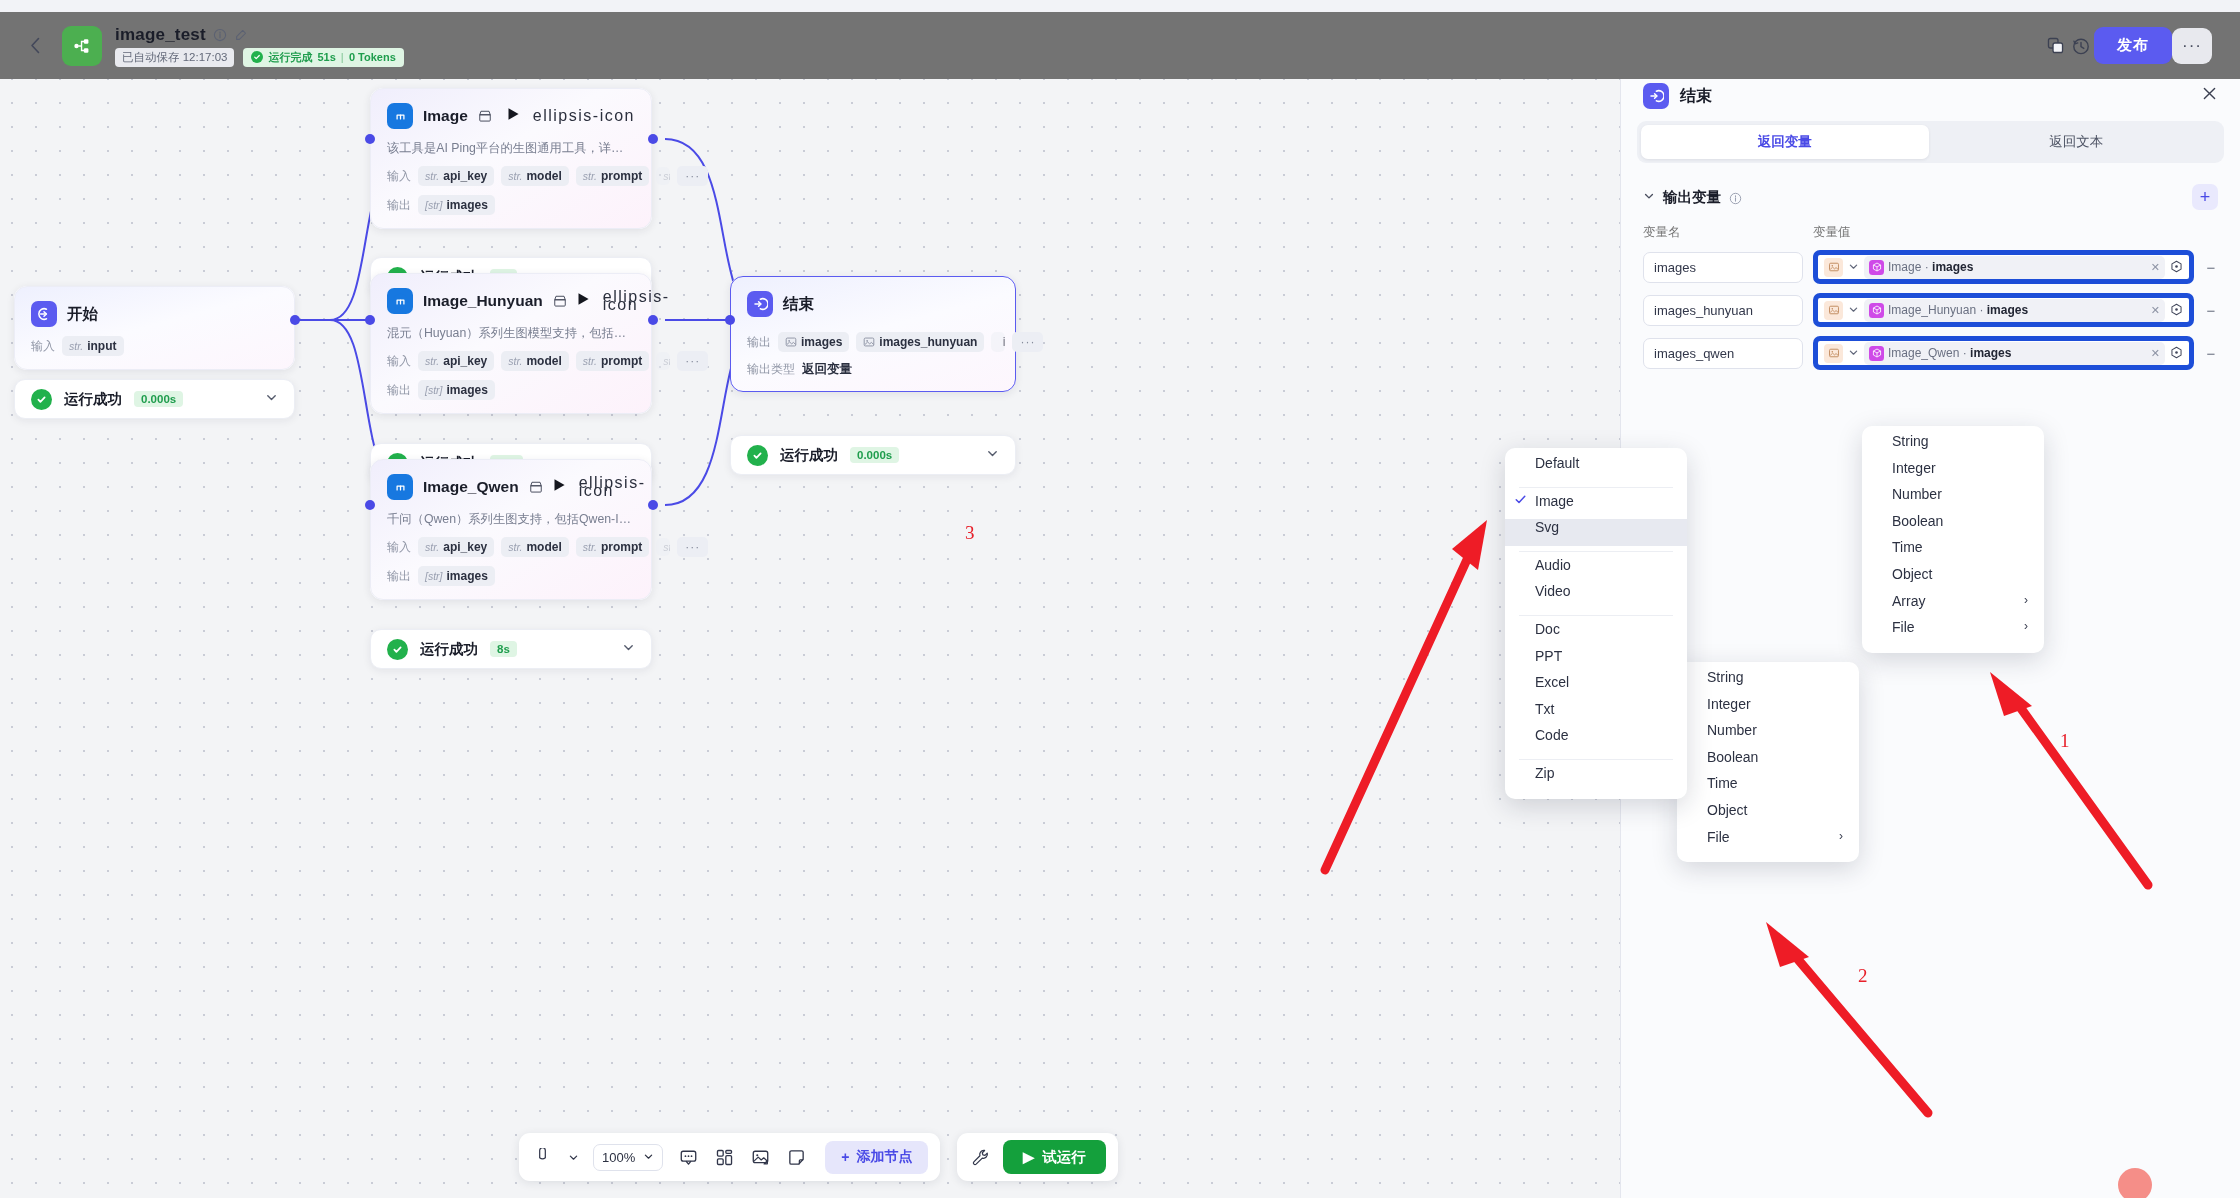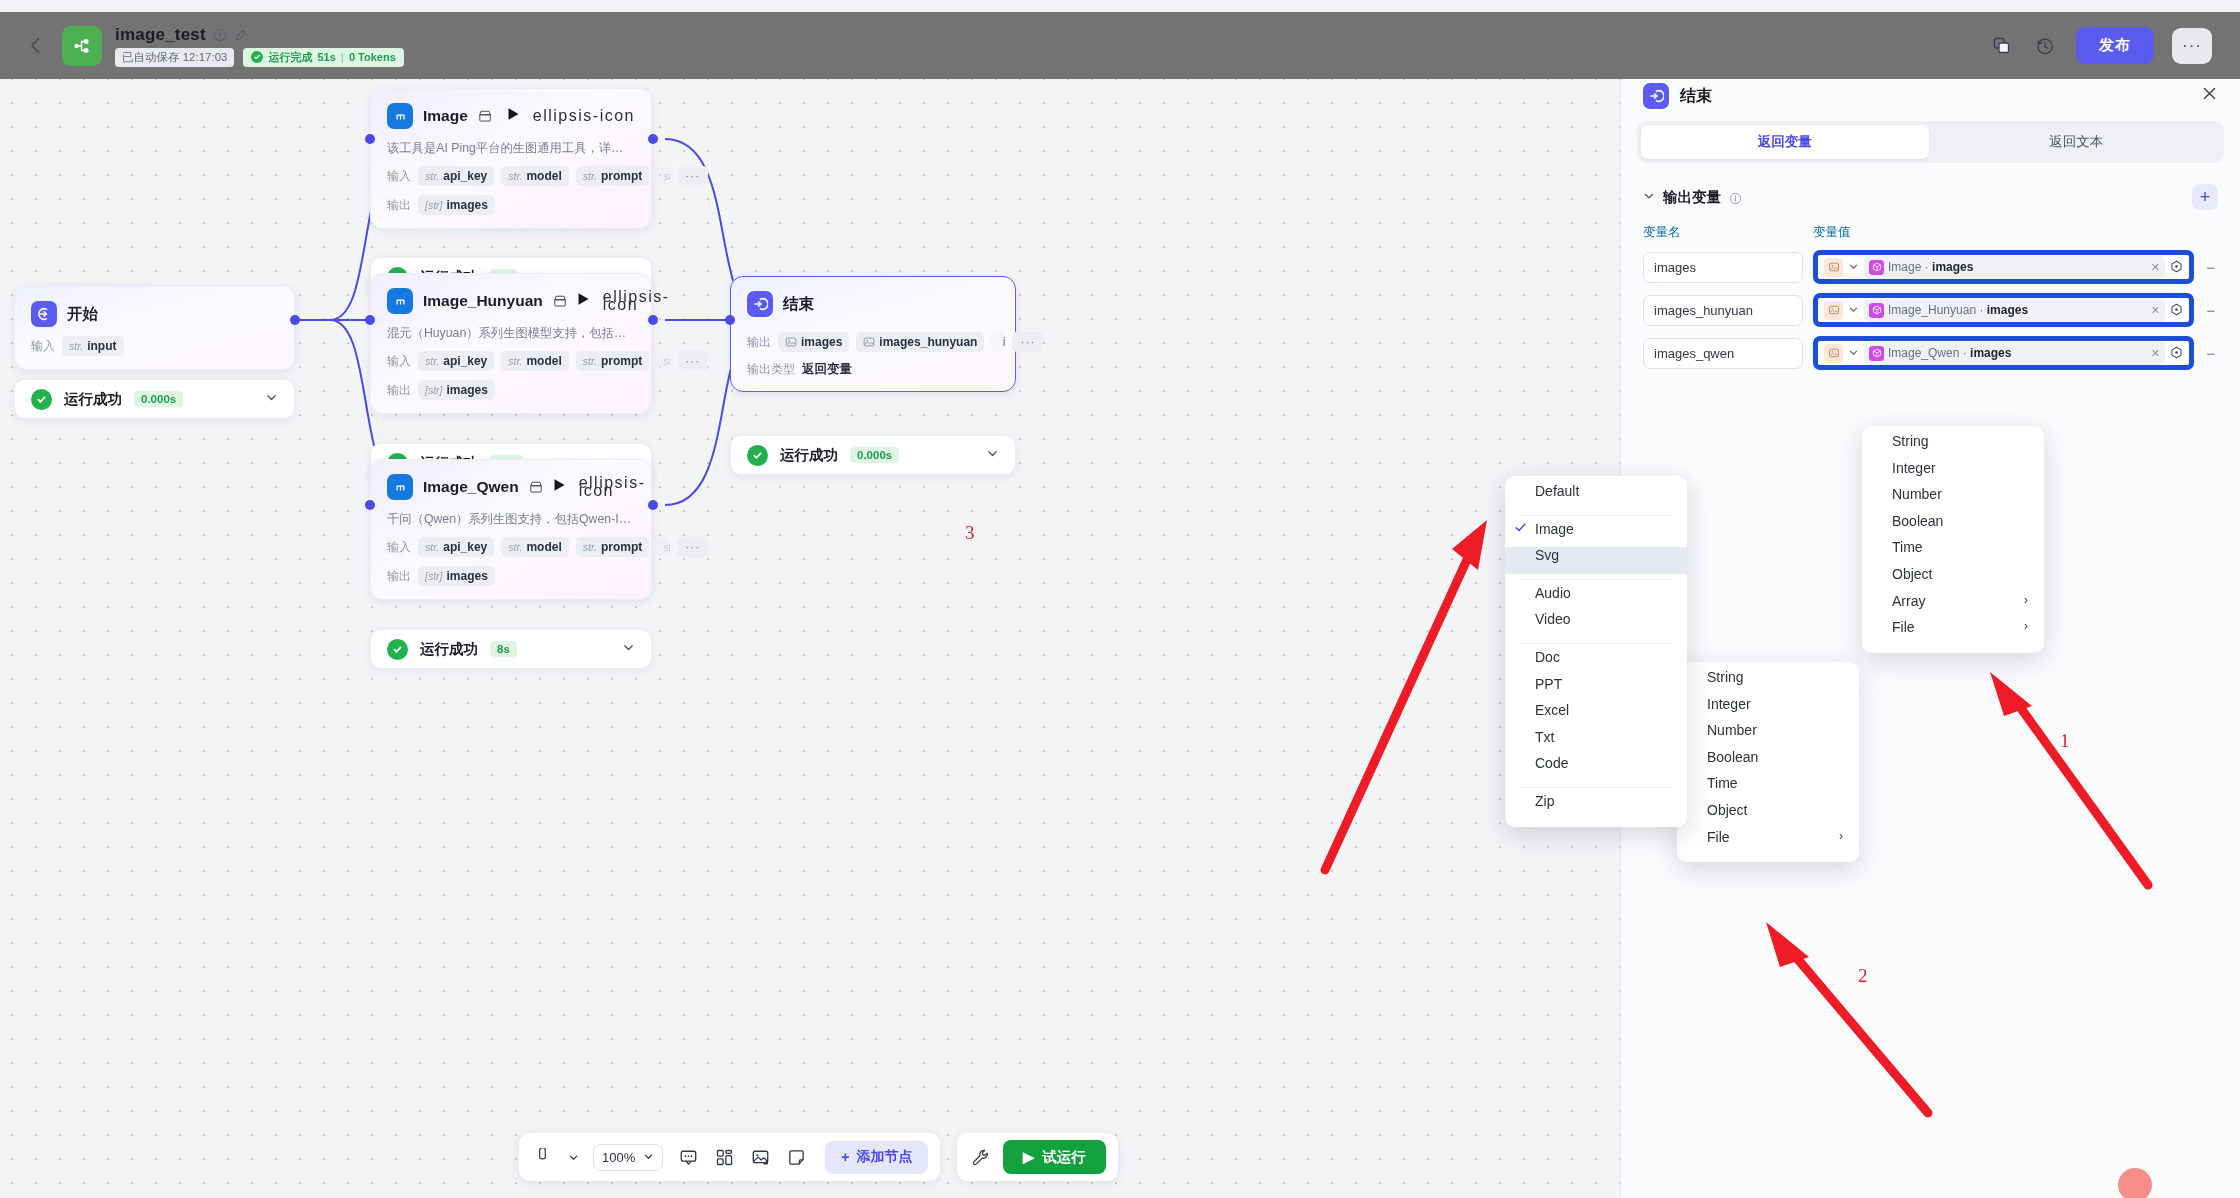--- a/index.html
+++ b/index.html
@@ -37,21 +37,21 @@
   }
   .run-chip{
     background:#dff5e4;color:#1f9d4d;font-size:11px;border-radius:4px;
     padding:2px 8px;display:flex;align-items:center;gap:5px;font-weight:600;white-space:nowrap;
   }
   .run-chip .ok{
     width:12px;height:12px;border-radius:50%;background:#22b14c;flex:none;
     display:flex;align-items:center;justify-content:center;
   }
   .divider-pipe{color:#9fd4ae;}
-  .topbar-right{margin-left:auto;display:flex;align-items:center;gap:18px;padding-right:6px;justify-content:center;}
+  .topbar-right{margin-left:auto;display:flex;align-items:center;padding-right:6px;justify-content:center;}
   .tb-icon{
     width:26px;height:26px;display:flex;align-items:center;justify-content:center;
     color:#3c4152;cursor:pointer;
   }
   .publish-btn{
     background:#5b5bf0;color:#fff;font-size:15px;font-weight:700;
     border-radius:9px;padding:9px 23px;cursor:pointer;letter-spacing:1px;
   }
   .more-btn{
     background:#e8e9ee;border-radius:9px;width:40px;height:36px;
@@ -152,21 +152,21 @@
   .tab{color:#4d5364;}
   .tab.active{background:#fff;color:#4a4ae6;font-weight:700;box-shadow:0 1px 3px rgba(40,45,70,.09);}
   .sec-head{display:flex;align-items:center;gap:8px;margin:21px 22px 0 22px;}
   .sec-chev{color:#4a4f60;font-size:12px;}
   .sec-title{font-size:14.5px;font-weight:700;color:#1a1d29;}
   .sec-info{width:13px;height:13px;color:#9aa0b1;}
   .sec-add{
     margin-left:auto;width:26px;height:26px;border-radius:7px;background:#e9e9fd;
     display:flex;align-items:center;justify-content:center;color:#4a4ae6;font-size:18px;cursor:pointer;
   }
-  .col-heads{display:flex;margin:14px 22px 0 22px;font-size:12.5px;color:#0369a1;}
+  .col-heads{display:flex;margin:14px 22px 0 22px;font-size:12.5px;color:#737373;}
   .col-heads .c1{width:170px;}
   .var-row{display:flex;align-items:center;gap:10px;margin:9px 22px 0 22px;}
   .var-name{
     width:160px;height:31px;border:1px solid #dfe2ec;border-radius:7px;background:#fff;
     font-size:13px;color:#32374a;padding:0 10px;display:flex;align-items:center;
   }
   .var-val{
     flex:1;height:31px;border:5px solid #1d4ed8;border-radius:7px;background:#fff;
     display:flex;align-items:center;padding:12px 6px;gap:5px;
   }
@@ -829,21 +829,21 @@
       <span class="chk"></span>
       <span class="lbl">Object</span>
     </div>
   <div class="mi">
       <span class="chk"></span>
       <span class="lbl">File</span>
       <span class="arr">›</span>
     </div>
 </div>
 
-<div class="menu" style="left:1505px;top:476px;width:182px;">
+<div class="menu" style="left:1505px;top:448px;width:182px;">
   <div class="mi">
       <span class="chk"></span>
       <span class="lbl">Default</span>
     </div>
   <div class="m-sep"></div>
   <div class="mi">
       <span class="chk">
         <svg width="13" height="13" viewBox="0 0 14 14" fill="none">
           <path d="M2.4 7.2l3 3 6.2-6.6" stroke="currentColor" stroke-width="1.6" stroke-linecap="round" stroke-linejoin="round"></path>
         </svg>

